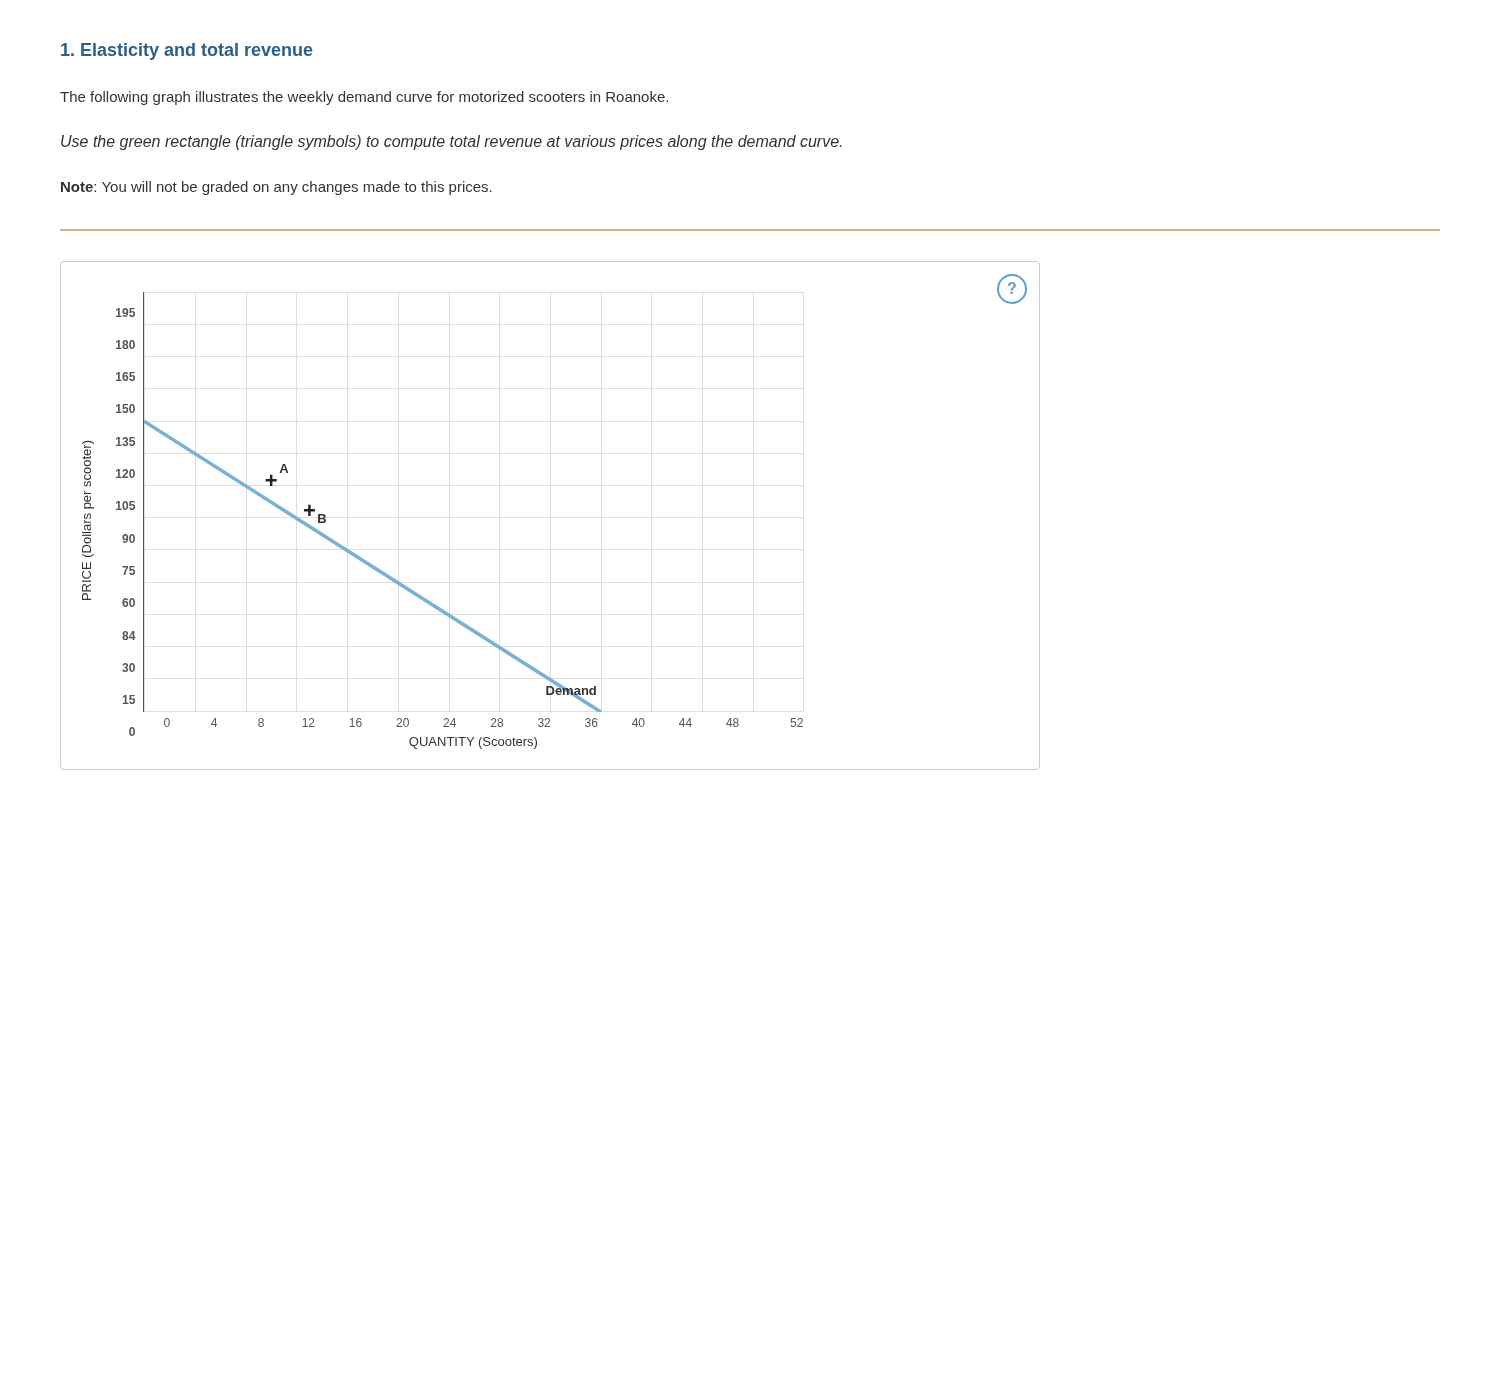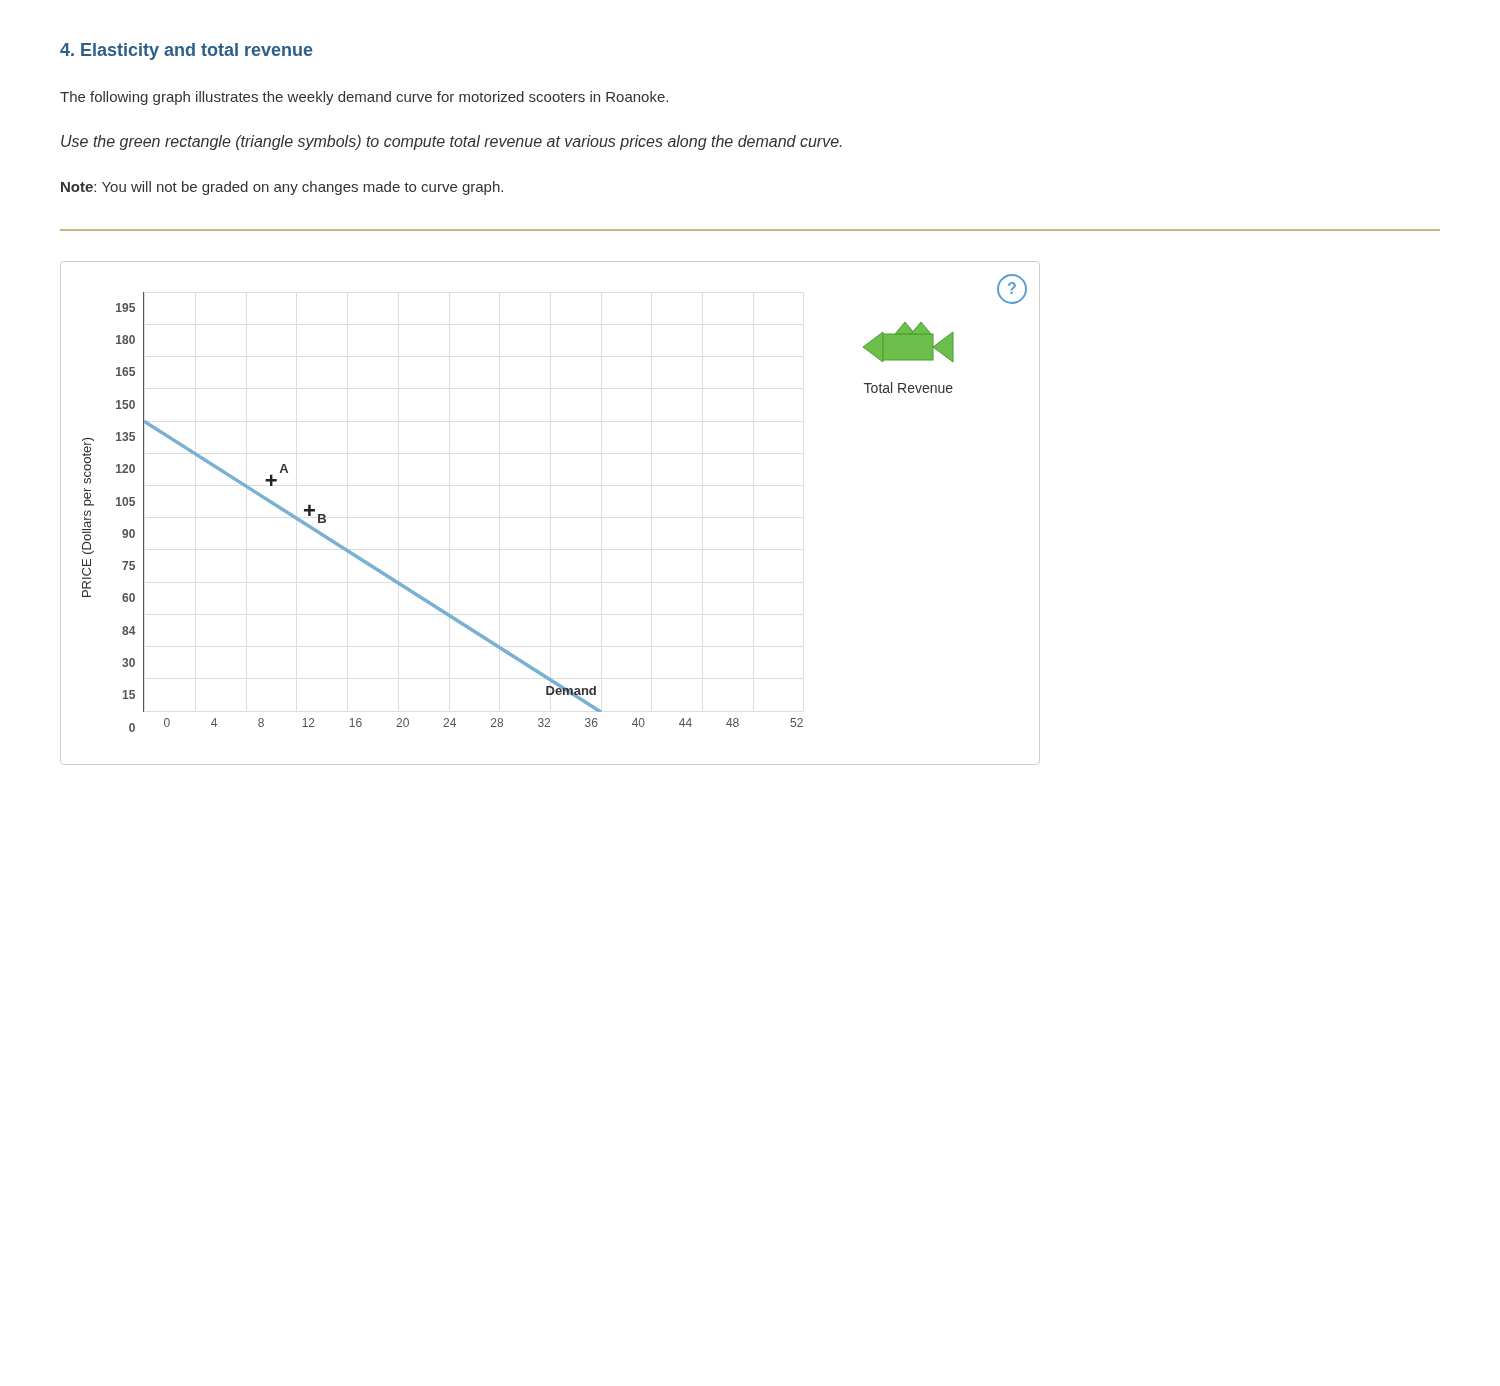--- a/index.html
+++ b/index.html
@@ -174,28 +174,28 @@
     }
     .legend-text {
       font-size: 14px;
       color: #333;
       text-align: center;
     }
   </style>
 </head>
 <body>
 
-<h2 class="section-title">4. Elasticity and total revenue</h2>
+<h2 class="section-title">1. Elasticity and total revenue</h2>
 
 <p class="description">The following graph illustrates the weekly demand curve for motorized scooters in Roanoke.</p>
 
 <p class="italic-instruction">Use the green rectangle (triangle symbols) to compute total revenue at various prices along the demand curve.</p>
 
 <p class="note">
-  <strong>Note</strong><span>: You will not be graded on any changes made to curve graph.</span>
+  <strong>Note</strong><span>: You will not be graded on any changes made to this prices.</span>
 </p>
 
 <hr class="divider">
 
 <div class="graph-container">
   <div class="help-btn">?</div>
 
   <div class="chart-area">
 
     <div class="y-axis-label">PRICE (Dollars per scooter)</div>
@@ -270,36 +270,19 @@
               <div class="x-tick" style="width: 50.7692px;">20</div>
               <div class="x-tick" style="width: 50.7692px;">24</div>
               <div class="x-tick" style="width: 50.7692px;">28</div>
               <div class="x-tick" style="width: 50.7692px;">32</div>
               <div class="x-tick" style="width: 50.7692px;">36</div>
               <div class="x-tick" style="width: 50.7692px;">40</div>
               <div class="x-tick" style="width: 50.7692px;">44</div>
               <div class="x-tick" style="width: 50.7692px;">48</div>
               <div class="x-tick" style="width: 50.7692px; text-align: right;">52</div>
             </div>
+          <div class="x-axis-label">QUANTITY (Scooters)</div>
         </div>
 
-        <div class="legend-area">
-          <div class="legend-symbol">
-
-            <svg width="110" height="50">
-
-              <polygon points="10,25 30,10 30,40" fill="#6cbf4a" stroke="#4a9c30" stroke-width="1"></polygon>
-
-              <rect x="30" y="12" width="50" height="26" fill="#6cbf4a" stroke="#4a9c30" stroke-width="1"></rect>
-
-              <polygon points="80,25 100,10 100,40" fill="#6cbf4a" stroke="#4a9c30" stroke-width="1"></polygon>
-
-              <polygon points="42,12 52,0 62,12" fill="#6cbf4a" stroke="#4a9c30" stroke-width="1"></polygon>
-
-              <polygon points="58,12 68,0 78,12" fill="#6cbf4a" stroke="#4a9c30" stroke-width="1"></polygon>
-            </svg>
-          </div>
-          <div class="legend-text">Total Revenue</div>
-        </div>
       </div>
     </div>
   </div>
 </div>
 
 </body></html>

